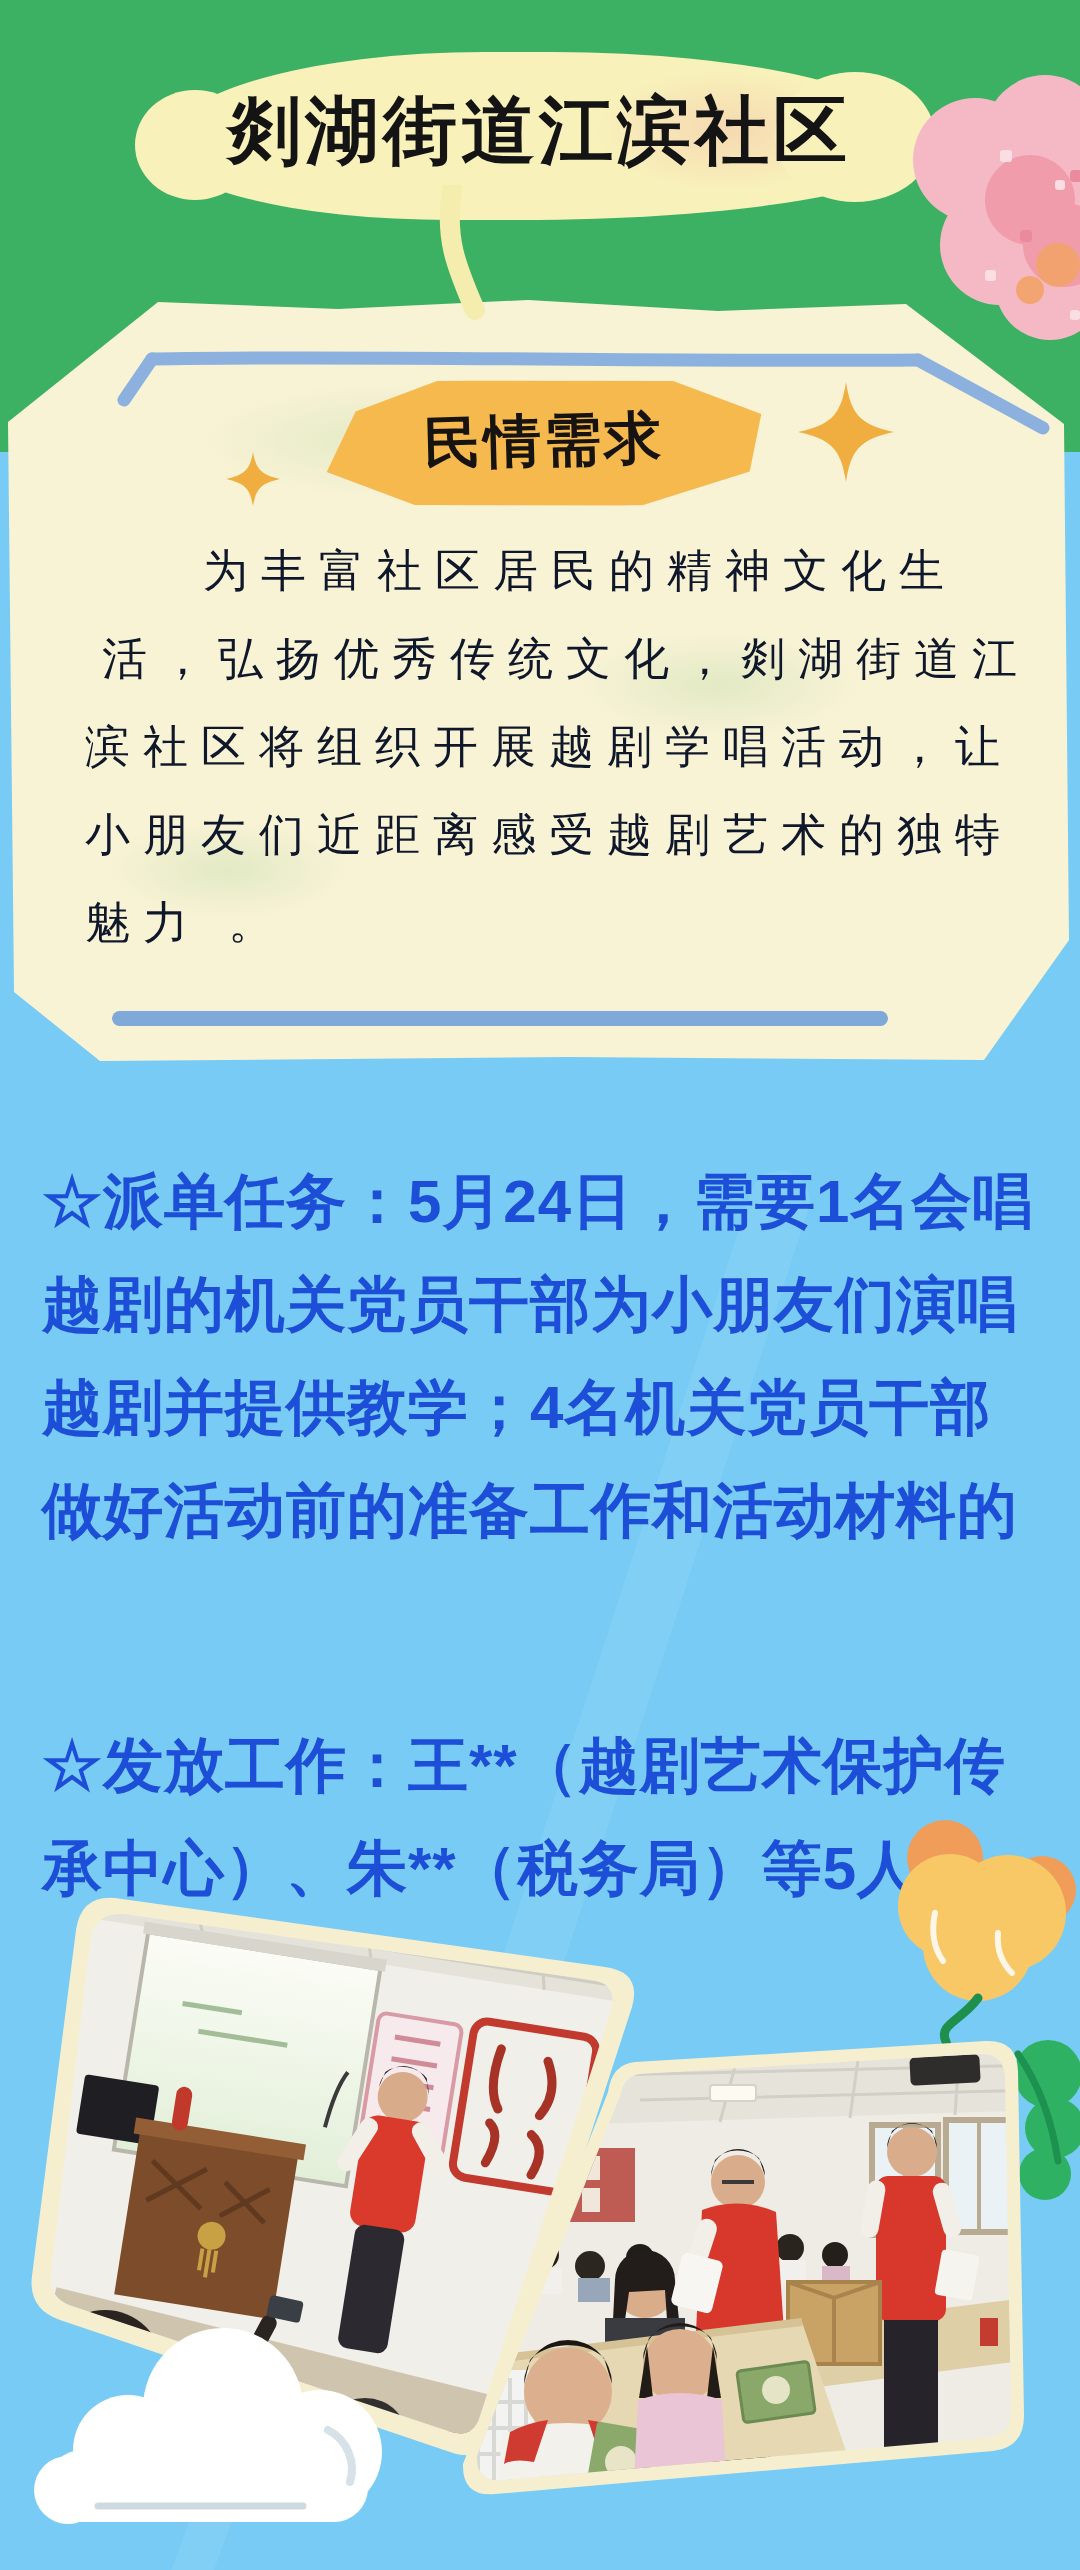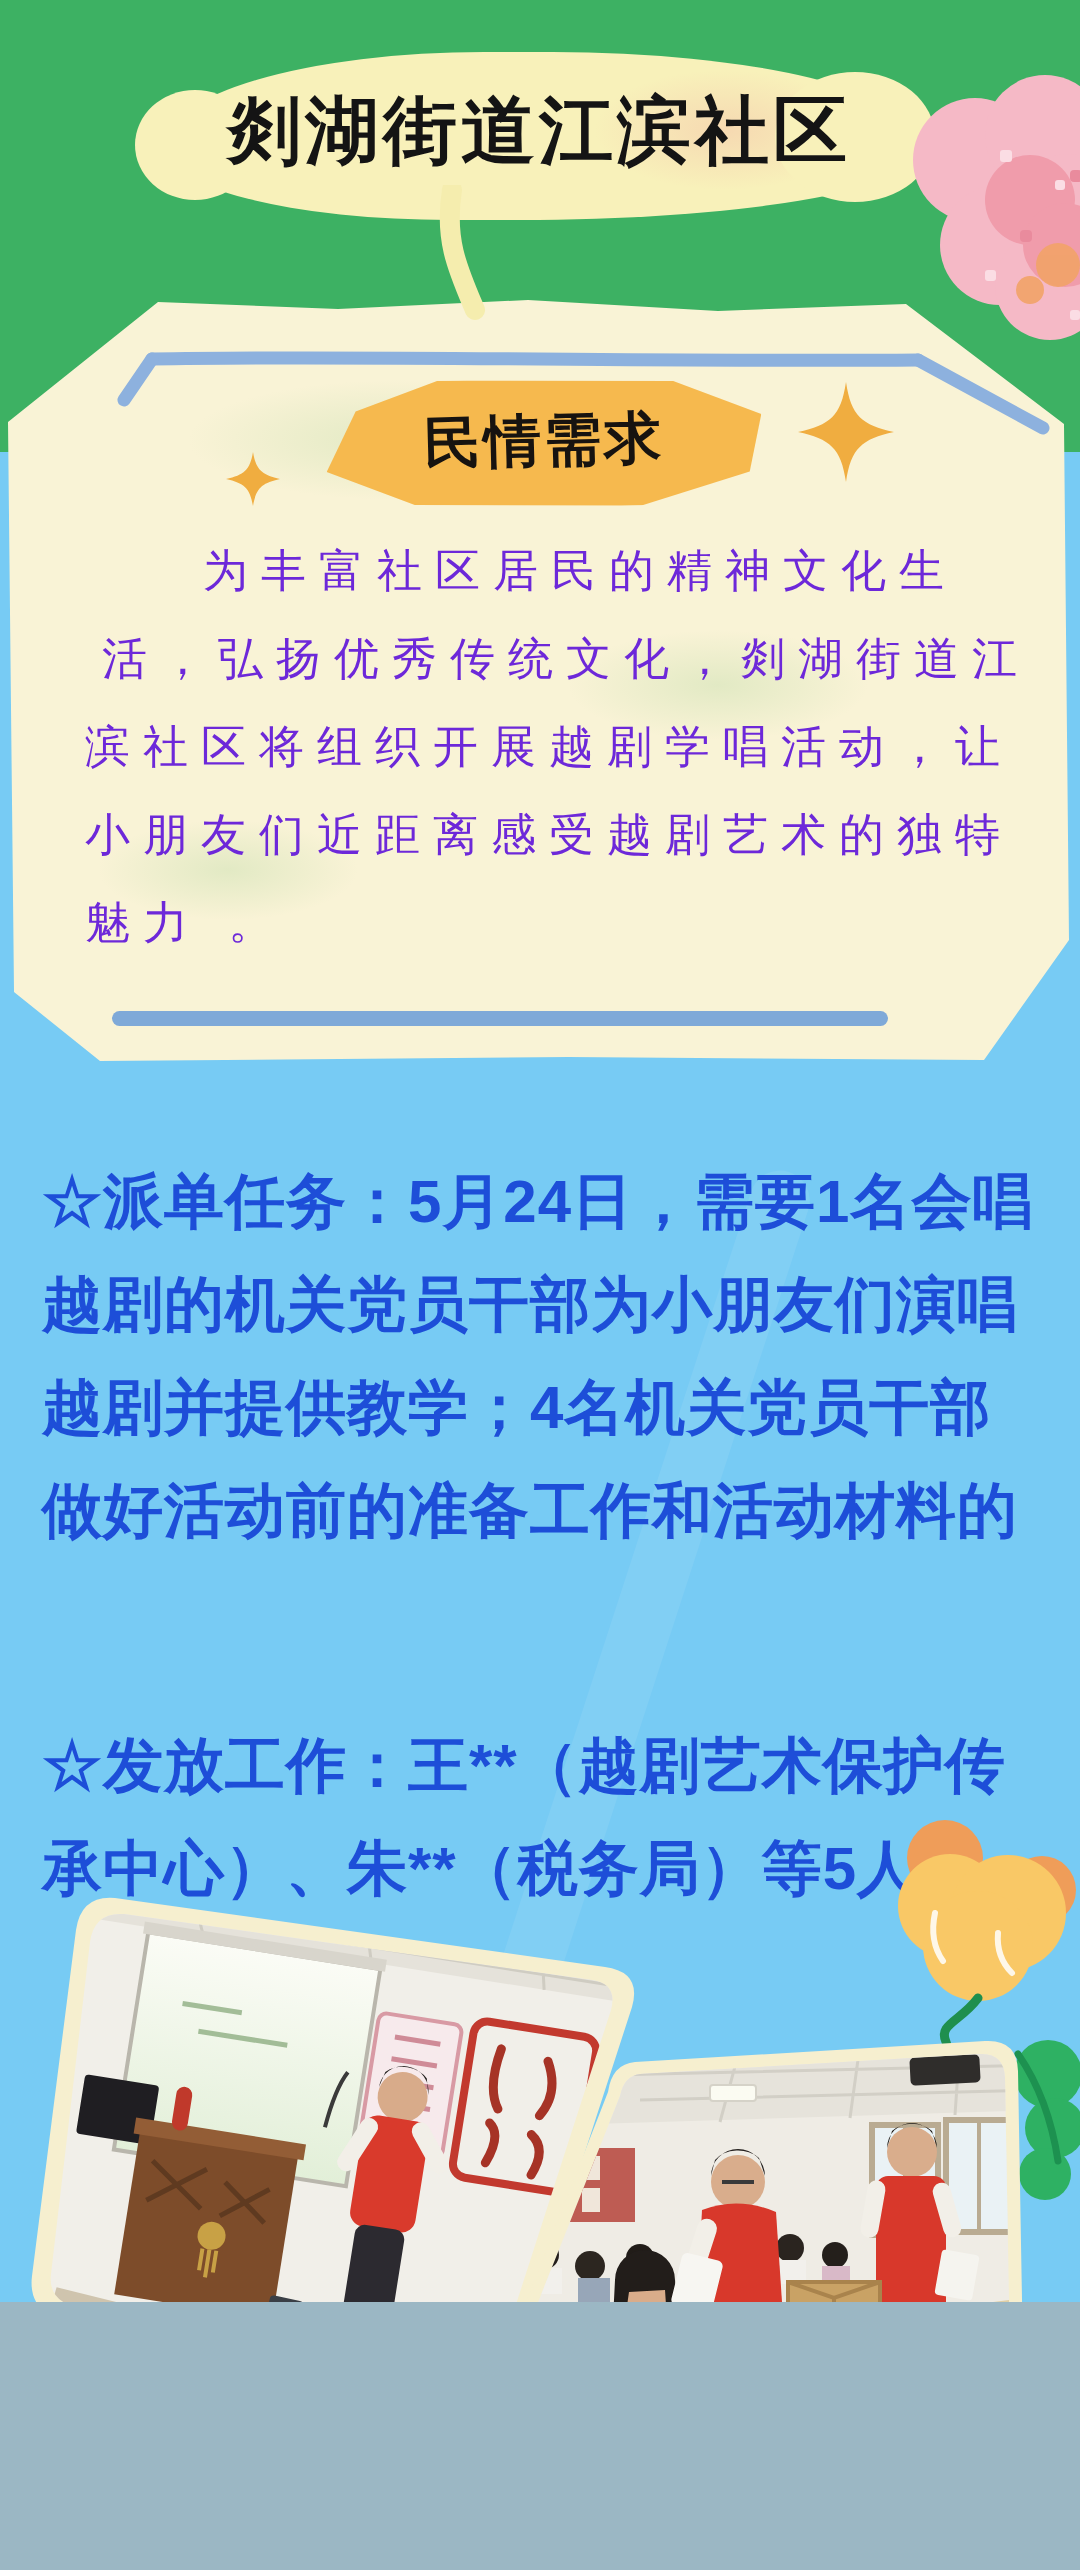--- a/index.html
+++ b/index.html
@@ -1,16 +1,16 @@
 <!DOCTYPE html>
 <html><head>
 <meta charset="utf-8">
 <style>
   html,body{margin:0;padding:0;background:#9bb7c4;}
-  .page{position:relative;width:1080px;height:2302px;overflow:hidden;
+  .page{position:relative;width:1080px;height:2570px;overflow:hidden;
         background:#77cbf4;font-family:"Liberation Sans",sans-serif;}
   
   .green-header{position:absolute;left:0;top:0;width:1080px;height:452px;background:#3db163;}
   .streak{position:absolute;background:rgba(255,255,255,.08);border-radius:40px;}
   
   .title-blob{position:absolute;left:163px;top:52px;width:752px;height:168px;
       background:#f8f1ba;border-radius:47% 53% 58% 42% / 62% 57% 43% 48%;}
   .title-blob:before{content:"";position:absolute;left:-28px;top:38px;width:120px;height:110px;
       background:#f8f1ba;border-radius:50%;}
   .title-blob:after{content:"";position:absolute;right:-20px;top:20px;width:160px;height:130px;
@@ -30,21 +30,21 @@
       background:radial-gradient(closest-side,rgba(203,224,178,.5),rgba(203,224,178,0));}
   .frame-svg,.deco-svg{position:absolute;left:0;top:0;pointer-events:none;}
   
   .badge{position:absolute;left:326px;top:378px;width:436px;height:130px;z-index:5;
       background:#f6b94e;transform:rotate(-1.5deg);
       clip-path:polygon(7% 22%,26% 0,80% 5%,100% 32%,97% 76%,72% 100%,20% 95%,0 68%);}
   .badge span{position:absolute;left:0;right:0;top:50%;transform:translateY(-52%);
       text-align:center;font-size:57px;font-weight:900;letter-spacing:3px;color:#171310;}
   
   .card-line{position:absolute;font-family:"DejaVu Sans",sans-serif;font-size:45px;
-      color:#6d28d9;letter-spacing:13px;white-space:nowrap;z-index:4;}
+      color:#0f172a;letter-spacing:13px;white-space:nowrap;z-index:4;}
   .underline{position:absolute;left:112px;top:1011px;width:776px;height:15px;
       background:#7fa9d8;border-radius:8px;z-index:4;}
   
   .blue-line{position:absolute;left:42px;font-size:60px;font-weight:800;color:#1d4ed8;
       letter-spacing:1px;white-space:nowrap;z-index:6;}
   
   .photo-svg{position:absolute;z-index:8;}
   .photo2-svg{z-index:9;}
   .cloud-svg{position:absolute;left:8px;top:2300px;z-index:11;}
   .tulip-svg{position:absolute;left:880px;top:1798px;z-index:7;}

